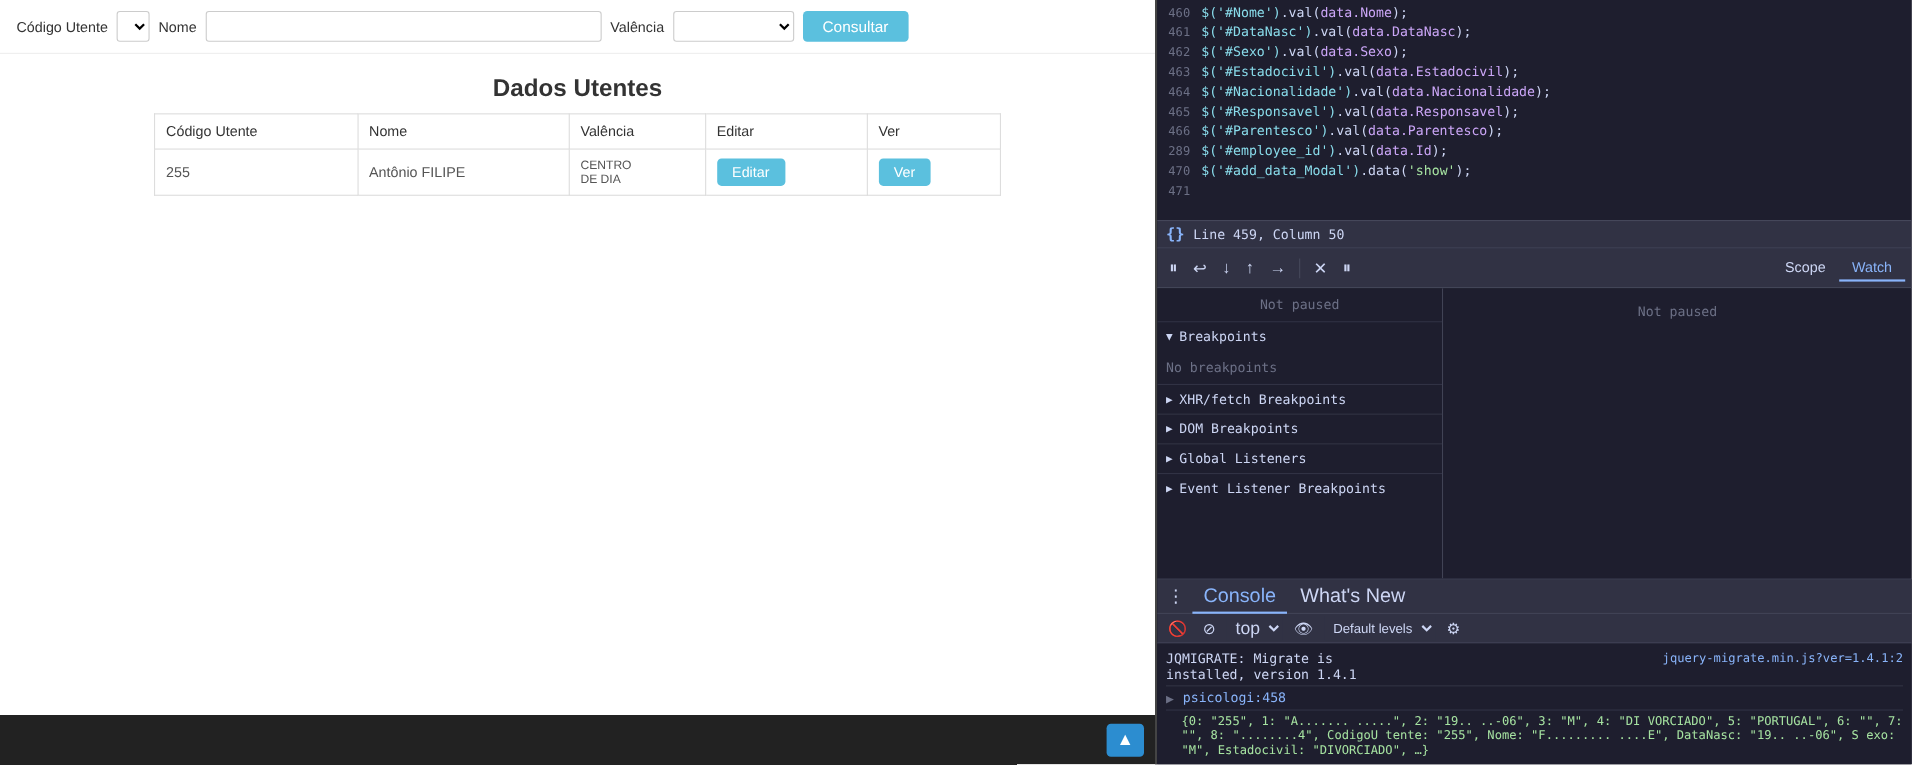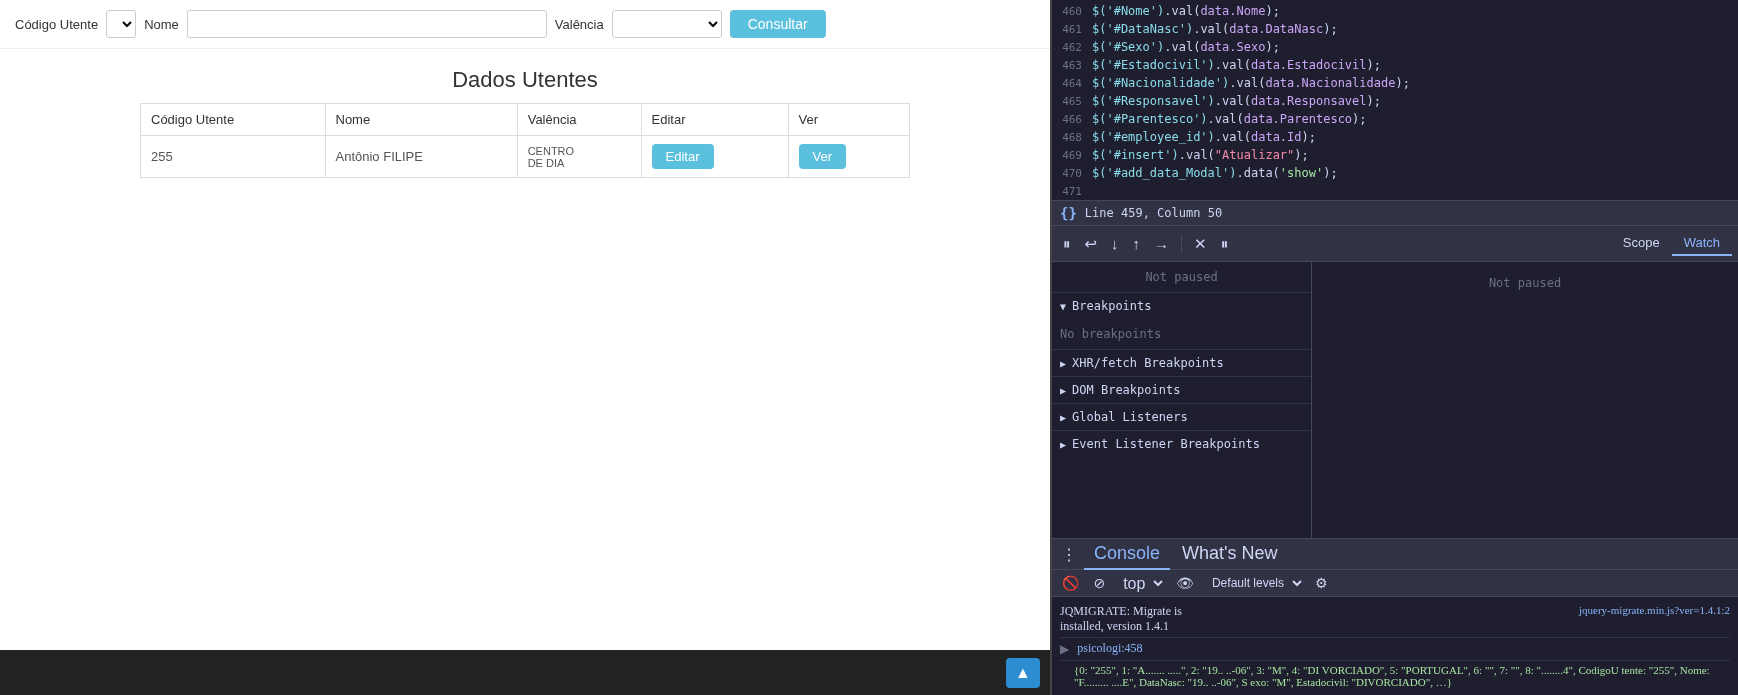--- a/index.html
+++ b/index.html
@@ -52,21 +52,21 @@
       border: none;
       border-radius: 4px;
       padding: 6px 18px;
       font-size: 14px;
       cursor: pointer;
     }
 
     .page-title {
       text-align: center;
       font-size: 22px;
-      font-weight: normal;
+      font-weight: bold;
       color: #333;
       padding: 18px 0 10px 0;
     }
 
     .novo-utente-row {
       display: flex;
       justify-content: center;
       padding: 8px 0 16px 0;
     }
 
@@ -397,21 +397,20 @@
       color: #cdd6f4;
       font-size: 12px;
       padding: 2px 4px;
       height: 22px;
     }
 
     .console-messages {
       padding: 4px 8px;
       font-size: 12px;
       background: #1e1e2e;
-      font-family: Liberation Serif, serif;
     }
 
     .console-msg {
       display: flex;
       align-items: flex-start;
       padding: 3px 0;
       border-bottom: 1px solid #313244;
       gap: 8px;
     }
 
@@ -517,26 +516,22 @@
     </div>
     <div class="code-line">
       <span class="line-num">465</span>
       <span class="code-text"><span class="fn">$('#Responsavel')</span><span class="punc">.val(</span><span class="var">data.Responsavel</span><span class="punc">);</span></span>
     </div>
     <div class="code-line">
       <span class="line-num">466</span>
       <span class="code-text"><span class="fn">$('#Parentesco')</span><span class="punc">.val(</span><span class="var">data.Parentesco</span><span class="punc">);</span></span>
     </div>
     <div class="code-line">
-      <span class="line-num">468</span>
+      <span class="line-num">289</span>
       <span class="code-text"><span class="fn">$('#employee_id')</span><span class="punc">.val(</span><span class="var">data.Id</span><span class="punc">);</span></span>
-    </div>
-    <div class="code-line">
-      <span class="line-num">469</span>
-      <span class="code-text"><span class="fn">$('#insert')</span><span class="punc">.val(</span><span class="red-str">"Atualizar"</span><span class="punc">);</span></span>
     </div>
     <div class="code-line">
       <span class="line-num">470</span>
       <span class="code-text"><span class="fn">$('#add_data_Modal')</span><span class="punc">.data(</span><span class="str">'show'</span><span class="punc">);</span></span>
     </div>
     <div class="code-line">
       <span class="line-num">471</span>
       <span class="code-text"></span>
     </div>
   </div>

